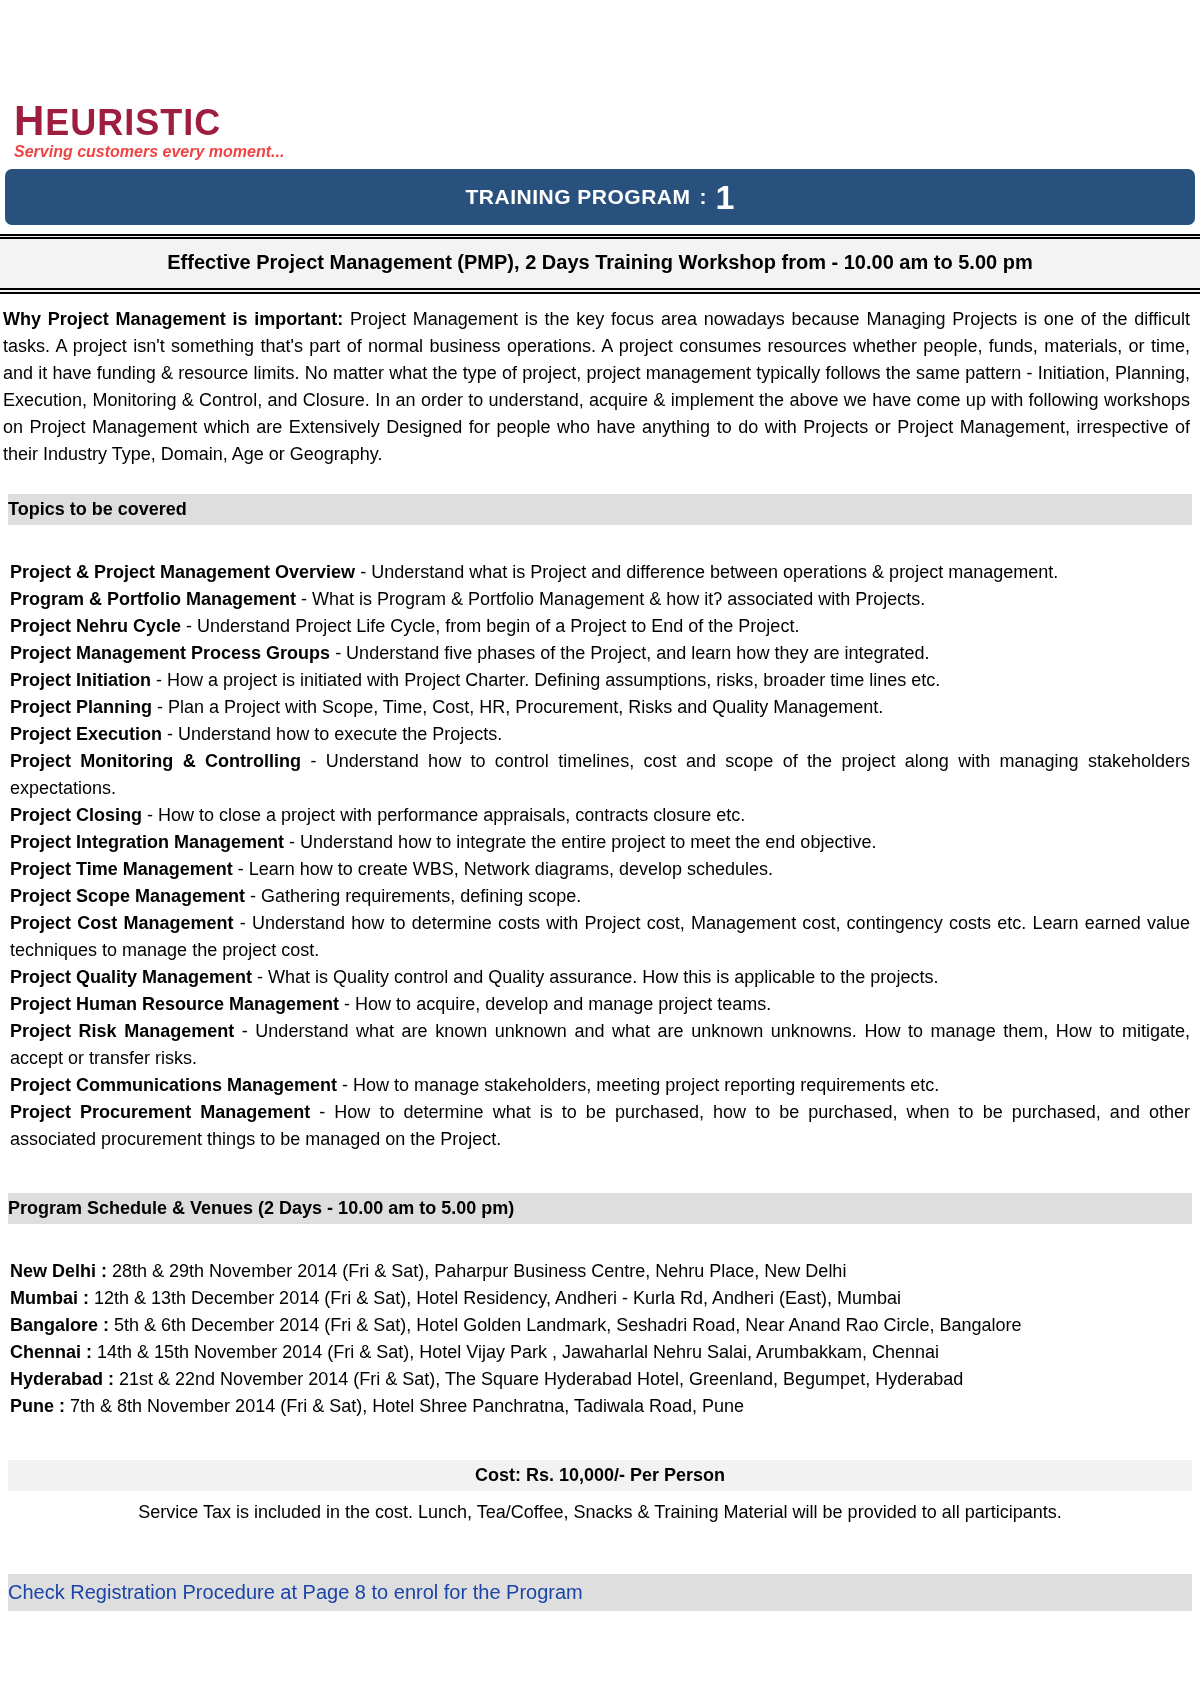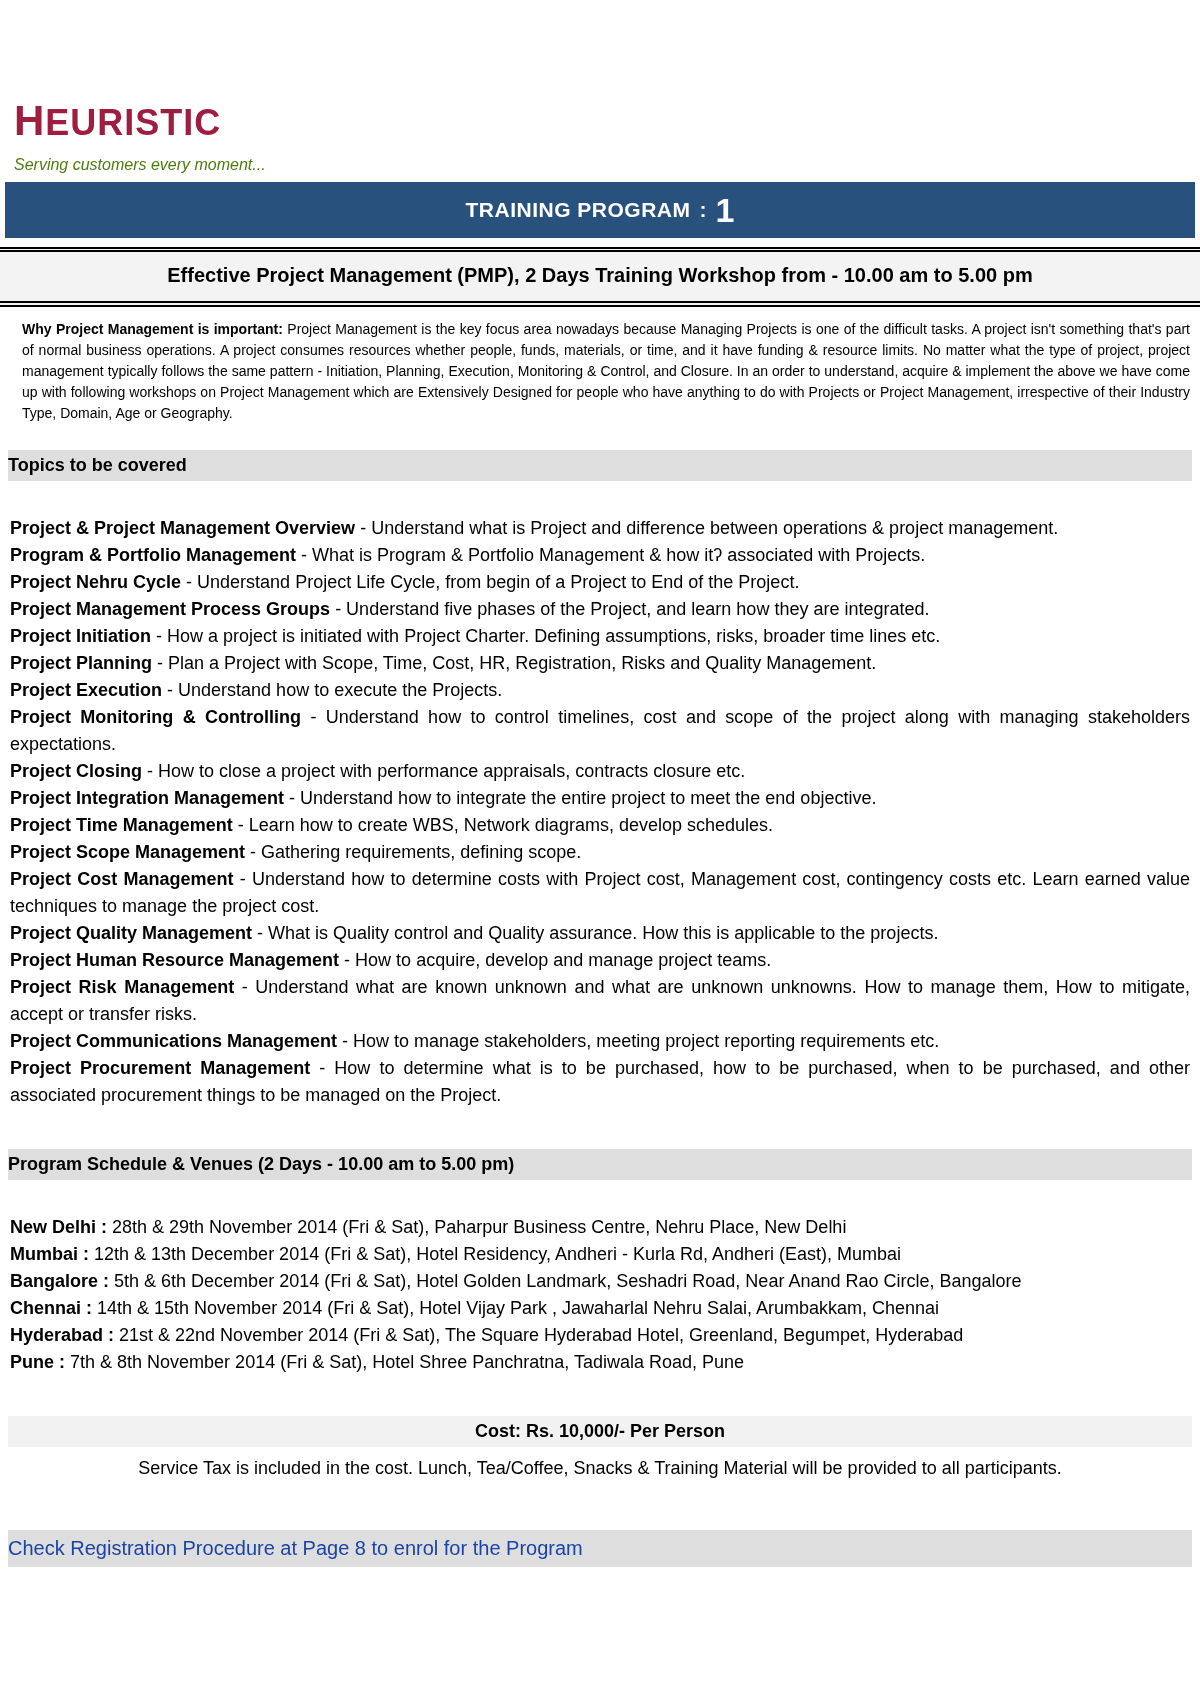--- a/index.html
+++ b/index.html
@@ -10,42 +10,43 @@
     box-sizing:border-box;
   }
   
   .logo-block { padding:100px 0 0 14px; }
   .logo-text {
     font-size:36px; font-weight:800; letter-spacing:1px;
     color:#9e1e40; line-height:1.0;
   }
   .logo-text::first-letter { font-size:42px; }
   .logo-tagline {
-    font-size:16px; font-weight:400; font-style:italic;
-    color:#4d7c0f; margin-top:14px;
+    font-size:16px; font-weight:700; font-style:italic;
+    color:#ef4444; margin-top:1px;
   }
   
   .program-bar {
     margin:8px 5px 0 5px; background:#28517e; height:56px;
     display:flex; align-items:center; justify-content:center; gap:9px;
     color:#ffffff;
+    border-radius:7px;
   }
   .program-label { font-size:21px; font-weight:700; letter-spacing:.5px; }
   .program-colon { font-size:21px; font-weight:700; }
   .program-number { font-size:34px; font-weight:700; line-height:1; }
   
   .title-bar {
     margin-top:9px; background:#f3f3f3;
     border-top:5px double #000; border-bottom:6px double #000;
     text-align:center; padding:12px 10px 14px 10px;
     font-size:20px; font-weight:700;
   }
   
   .intro {
-    margin:12px 10px 0 22px; font-size:14px; line-height:1.5;
+    margin:12px 10px 0 3px; font-size:18px; line-height:1.5;
     text-align:justify;
   }
   .intro strong { font-weight:700; }
   
   .section-bar {
     margin:26px 8px 8px 8px; background:#dedede; text-align:left;
     font-weight:700; font-size:18px; padding:5px 0;
   }
   .cost-bar {
     margin:40px 8px 0 8px; background:#f2f2f2; text-align:center;
@@ -92,21 +93,21 @@
   <div class="section-bar">
     <span>Topics to be covered</span>
   </div>
 
   <div class="topics">
     <p class="topic"><strong>Project &amp; Project Management Overview</strong> <span>- Understand what is Project and difference between operations &amp; project management.</span></p>
     <p class="topic"><strong>Program &amp; Portfolio Management</strong> <span>- What is Program &amp; Portfolio Management &amp; how itʔ associated with Projects.</span></p>
     <p class="topic"><strong>Project Nehru Cycle</strong> <span>- Understand Project Life Cycle, from begin of a Project to End of the Project.</span></p>
     <p class="topic"><strong>Project Management Process Groups</strong> <span>- Understand five phases of the Project, and learn how they are integrated.</span></p>
     <p class="topic"><strong>Project Initiation</strong> <span>- How a project is initiated with Project Charter. Defining assumptions, risks, broader time lines etc.</span></p>
-    <p class="topic"><strong>Project Planning</strong> <span>- Plan a Project with Scope, Time, Cost, HR, Registration, Risks and Quality Management.</span></p>
+    <p class="topic"><strong>Project Planning</strong> <span>- Plan a Project with Scope, Time, Cost, HR, Procurement, Risks and Quality Management.</span></p>
     <p class="topic"><strong>Project Execution</strong> <span>- Understand how to execute the Projects.</span></p>
     <p class="topic"><strong>Project Monitoring &amp; Controlling</strong> <span>- Understand how to control timelines, cost and scope of the project along with managing stakeholders expectations.</span></p>
     <p class="topic"><strong>Project Closing</strong> <span>- How to close a project with performance appraisals, contracts closure etc.</span></p>
     <p class="topic"><strong>Project Integration Management</strong> <span>- Understand how to integrate the entire project to meet the end objective.</span></p>
     <p class="topic"><strong>Project Time Management</strong> <span>- Learn how to create WBS, Network diagrams, develop schedules.</span></p>
     <p class="topic"><strong>Project Scope Management</strong> <span>- Gathering requirements, defining scope.</span></p>
     <p class="topic"><strong>Project Cost Management</strong> <span>- Understand how to determine costs with Project cost, Management cost, contingency costs etc. Learn earned value techniques to manage the project cost.</span></p>
     <p class="topic"><strong>Project Quality Management</strong> <span>- What is Quality control and Quality assurance. How this is applicable to the projects.</span></p>
     <p class="topic"><strong>Project Human Resource Management</strong> <span>- How to acquire, develop and manage project teams.</span></p>
     <p class="topic"><strong>Project Risk Management</strong> <span>- Understand what are known unknown and what are unknown unknowns. How to manage them, How to mitigate, accept or transfer risks.</span></p>

